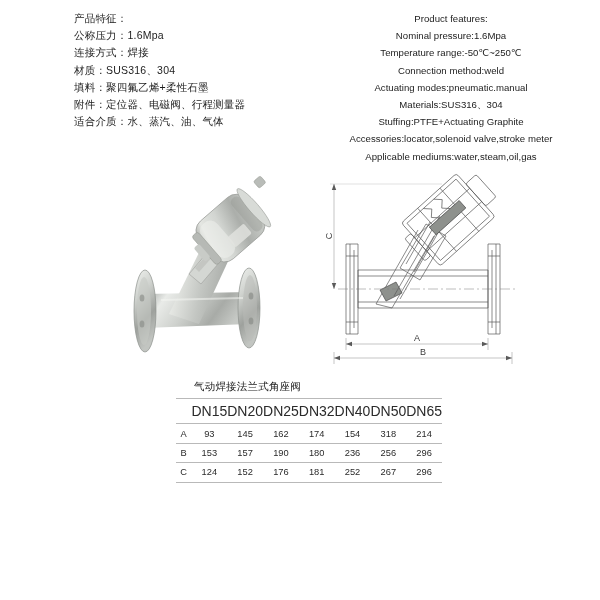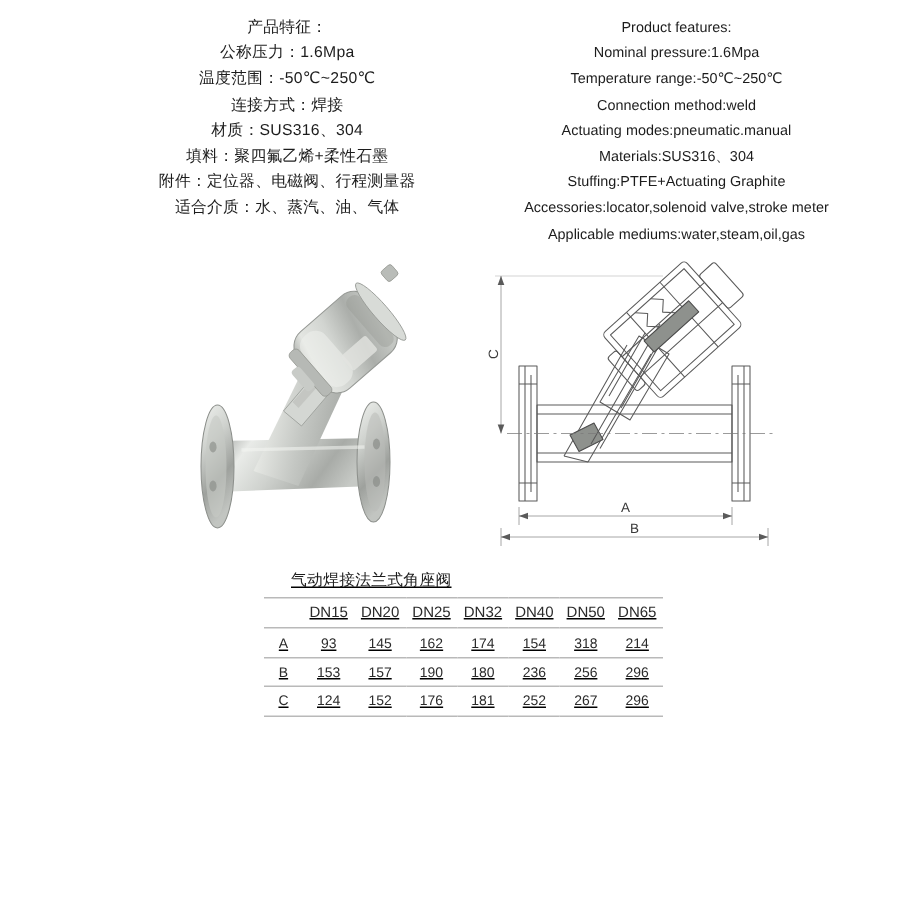--- a/index.html
+++ b/index.html
@@ -22,21 +22,20 @@
     position: absolute;
     color: #1c1c1c;
   }
   .spec-col.cn {
     left: 74px;
     top: 10px;
     width: 235px;
     font-size: 10.5px;
     line-height: 17.2px;
     letter-spacing: 0.2px;
-    text-align: center;
   }
   .spec-col.en {
     left: 320px;
     top: 10px;
     width: 262px;
     font-size: 9.6px;
     line-height: 17.2px;
     letter-spacing: 0.02px;
     text-align: center;
   }
@@ -59,21 +58,20 @@
     width: 256px;
     height: 196px;
   }
 
   
   .table-wrap {
     position: absolute;
     left: 176px;
     top: 380px;
     width: 266px;
-    text-decoration: underline;
   }
   .table-title {
     font-size: 10.5px;
     color: #1c1c1c;
     letter-spacing: 0.2px;
     padding-left: 18px;
     padding-bottom: 4px;
     white-space: nowrap;
   }
   table.dims {
@@ -83,39 +81,38 @@
     color: #2a2a2a;
   }
   table.dims th, table.dims td {
     text-align: center;
     padding: 4.2px 0 4.2px 0;
     font-weight: normal;
     border-top: 1px solid #b9b9b9;
     border-bottom: 1px solid #b9b9b9;
   }
   table.dims thead th {
-    font-size: 10px;
+    font-size: 14px;
     color: #2a2a2a;
   }
   table.dims tbody tr td { border-top: none; }
   table.dims th.rowlab, table.dims td.rowlab {
     width: 26px;
     text-align: center;
   }
   table.dims th.c, table.dims td.c { width: 34.3px; }
 </style>
 </head>
 <body>
 
 <div class="page">
 
   <div class="spec-col cn">
     <div class="spec-line">产品特征：</div>
     <div class="spec-line">公称压力：1.6Mpa</div>
-    <div class="spec-line">温度范围：-50℃~250℃</div>
     <div class="spec-line">连接方式：焊接</div>
     <div class="spec-line">材质：SUS316、304</div>
     <div class="spec-line">填料：聚四氟乙烯+柔性石墨</div>
     <div class="spec-line">附件：定位器、电磁阀、行程测量器</div>
     <div class="spec-line">适合介质：水、蒸汽、油、气体</div>
   </div>
 
   <div class="spec-col en">
     <div class="spec-line">Product features:</div>
     <div class="spec-line">Nominal pressure:1.6Mpa</div>

